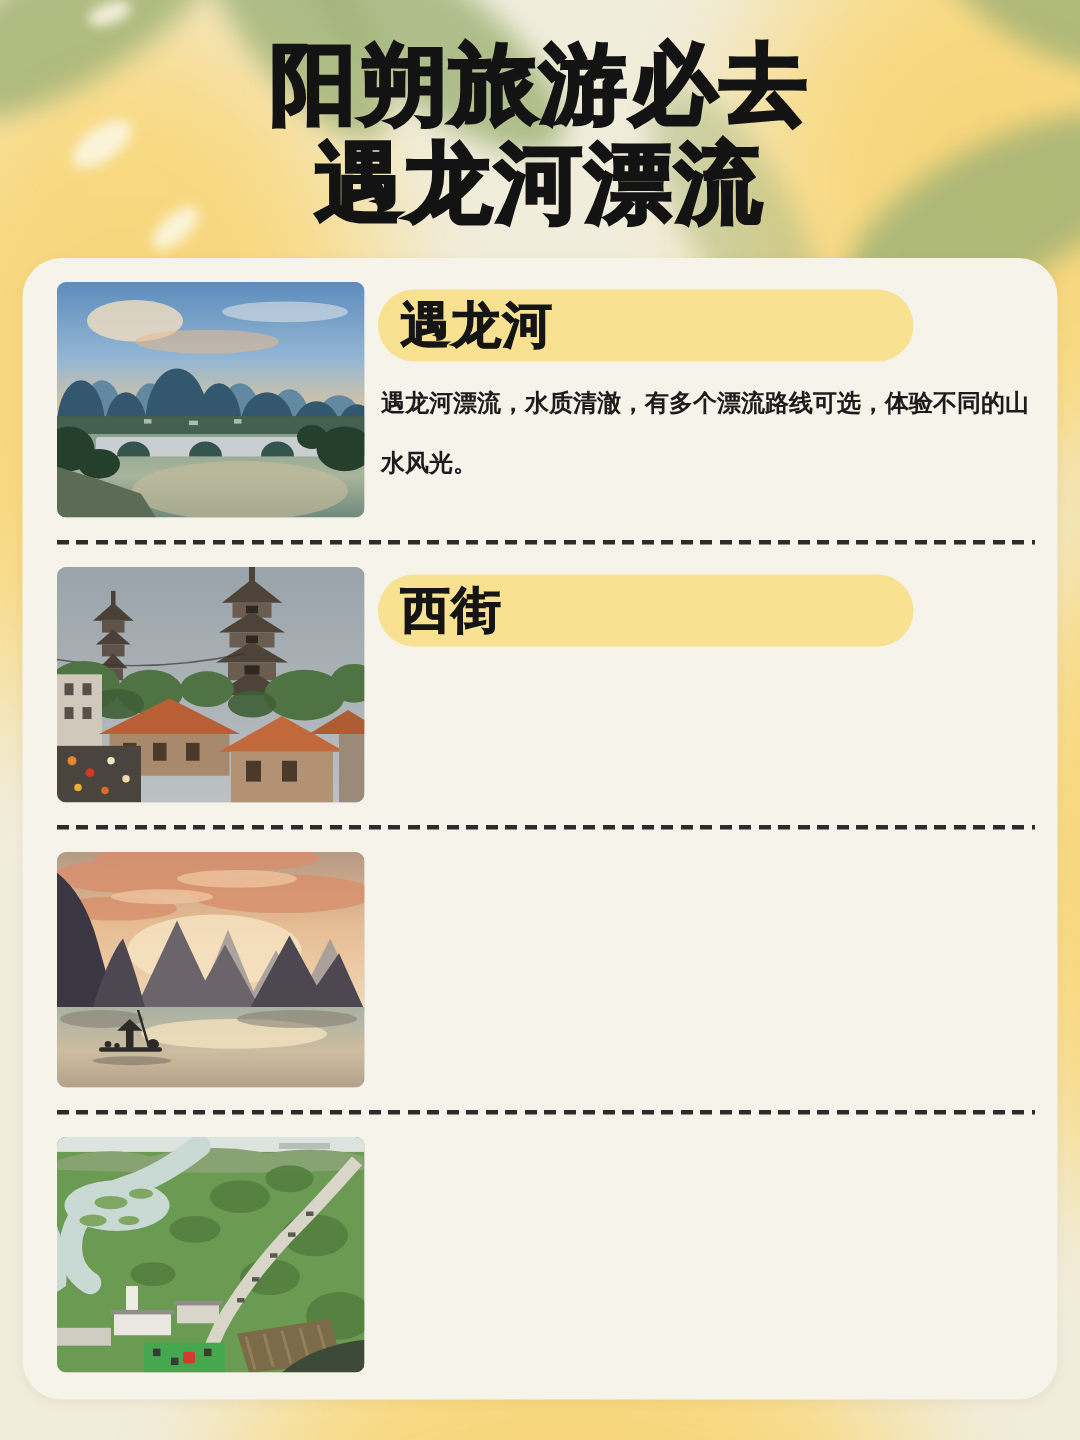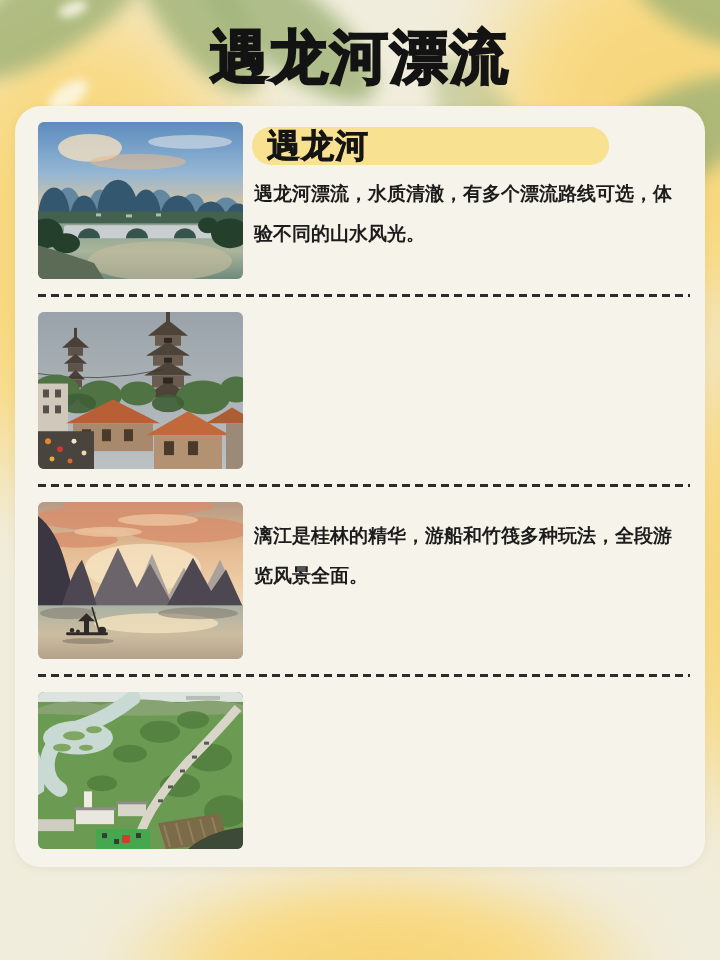--- a/index.html
+++ b/index.html
@@ -33,25 +33,25 @@
     color:#131313;-webkit-text-stroke:2.2px #131313;}
   
   .card{position:relative;z-index:1;width:690px;box-sizing:border-box;
     margin:16px auto 0;background:#f6f3ea;border-radius:26px;
     padding:16px 15px 18px 23px;
     box-shadow:0 2px 8px rgba(120,100,40,.08);}
   .row{display:flex;gap:9px;}
   .photo{flex:none;width:205px;height:157px;border-radius:6px;overflow:hidden;background:#ccc;}
   .photo svg{display:block;width:100%;height:100%;}
   .info{flex:1 1 auto;min-width:0;padding-top:5px;}
-  .pill{width:357px;max-width:100%;height:38px;box-sizing:border-box;
+  .pill{width:357px;max-width:100%;height:48px;box-sizing:border-box;
     background:#f8e190;border-radius:25px;display:flex;align-items:center;
     padding:0 15px;font-size:33px;font-weight:800;color:#151515;
     -webkit-text-stroke:.8px #151515;letter-spacing:1px;}
-  .desc{margin:9px 0 0 2px;font-size:19px;line-height:40px;font-weight:600;
+  .desc{margin:9px 0 0 2px;font-size:16px;line-height:40px;font-weight:600;
     color:#1c1c1c;letter-spacing:0;}
   .divider{height:3px;margin:15px 0;
     background:repeating-linear-gradient(90deg,#2c2c2c 0 8px,transparent 8px 13px);}
 </style>
 </head>
 <body>
 
 <div class="bg-art">
   <div class="blob b1"></div>
   <div class="blob b2"></div>
@@ -62,20 +62,21 @@
   <div class="leaf l3"></div>
   <div class="leaf l4"></div>
   <div class="leaf l5"></div>
   <div class="leaf l6"></div>
   <div class="petal p1"></div>
   <div class="petal p2"></div>
   <div class="petal p3"></div>
 </div>
 
 <header class="title">
+  <div>阳朔旅游必去</div>
   <div>遇龙河漂流</div>
 </header>
 
 <main class="card">
 
   <section class="row">
     <div class="photo" aria-label="遇龙河黄昏：喀斯特山峰、石拱桥与河面倒影">
       <svg viewBox="0 0 205 158" preserveAspectRatio="none">
         <defs>
           <linearGradient id="p1sky" x1="0" y1="0" x2="0" y2="1">
@@ -213,20 +214,21 @@
           <circle cx="10" cy="130" r="3" fill="#e8862f"></circle>
             <circle cx="22" cy="138" r="3" fill="#cf3b2a"></circle>
           <circle cx="36" cy="130" r="2.5" fill="#f3e6c8"></circle>
             <circle cx="14" cy="148" r="2.5" fill="#e8b12f"></circle>
           <circle cx="32" cy="150" r="2.5" fill="#d96a2a"></circle>
             <circle cx="46" cy="142" r="2.5" fill="#efd9a8"></circle>
         </g>
       </svg>
     </div>
     <div class="info">
+      <div class="pill">西街</div>
     </div>
   </section>
 
   <div class="divider"></div>
 
   <section class="row">
     <div class="photo" aria-label="漓江日落：群峰剪影与竹筏渔翁">
       <svg viewBox="0 0 205 158" preserveAspectRatio="none">
         <defs>
           <linearGradient id="p3sky" x1="0" y1="0" x2="0" y2="1">
@@ -279,21 +281,20 @@
           <polygon points="40,120 48.5,112 57,120"></polygon>
           <line x1="54" y1="106" x2="62" y2="133" stroke="#2e2a28" stroke-width="1.6"></line>
           <ellipse cx="64" cy="129" rx="4" ry="3.5"></ellipse>
           <circle cx="34" cy="129" r="2.2"></circle>
             <circle cx="40" cy="130" r="1.8"></circle>
         </g>
         <ellipse cx="50" cy="140" rx="26" ry="3" fill="#6e655c" opacity=".5"></ellipse>
       </svg>
     </div>
     <div class="info">
-      <p class="desc">漓江是桂林的精华，游船和竹筏多种玩法，全段游览风景全面。</p>
     </div>
   </section>
 
   <div class="divider"></div>
 
   <section class="row">
     <div class="photo" aria-label="十里画廊航拍：河流、绿野、公路与游客中心">
       <svg viewBox="0 0 205 158" preserveAspectRatio="none">
         <rect width="205" height="158" fill="#6b9a52"></rect>
         <rect width="205" height="10" fill="#dde3df"></rect>

